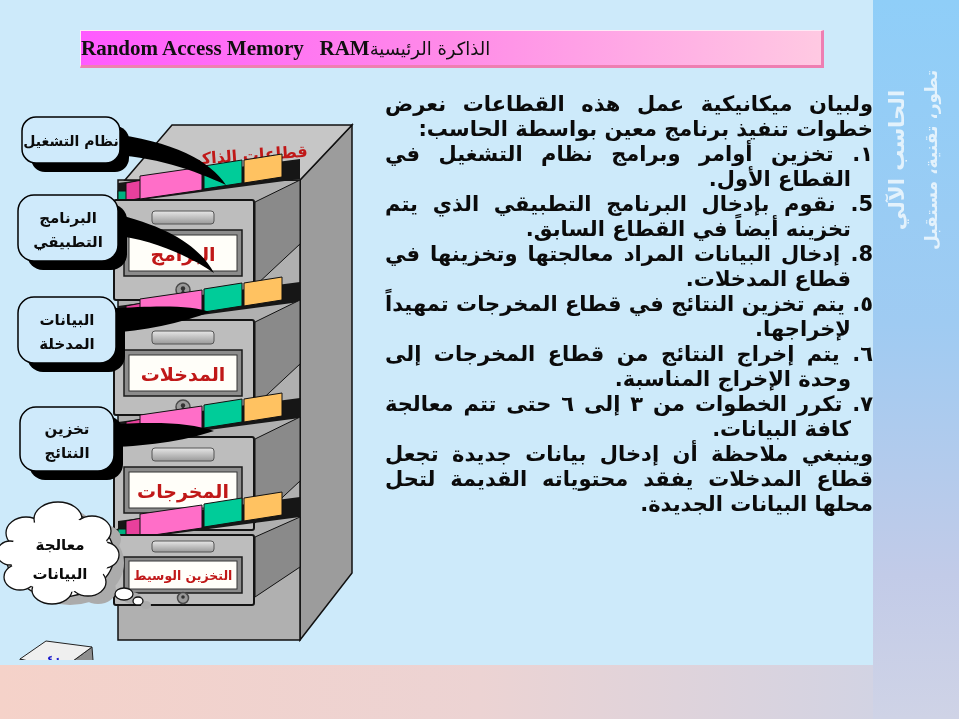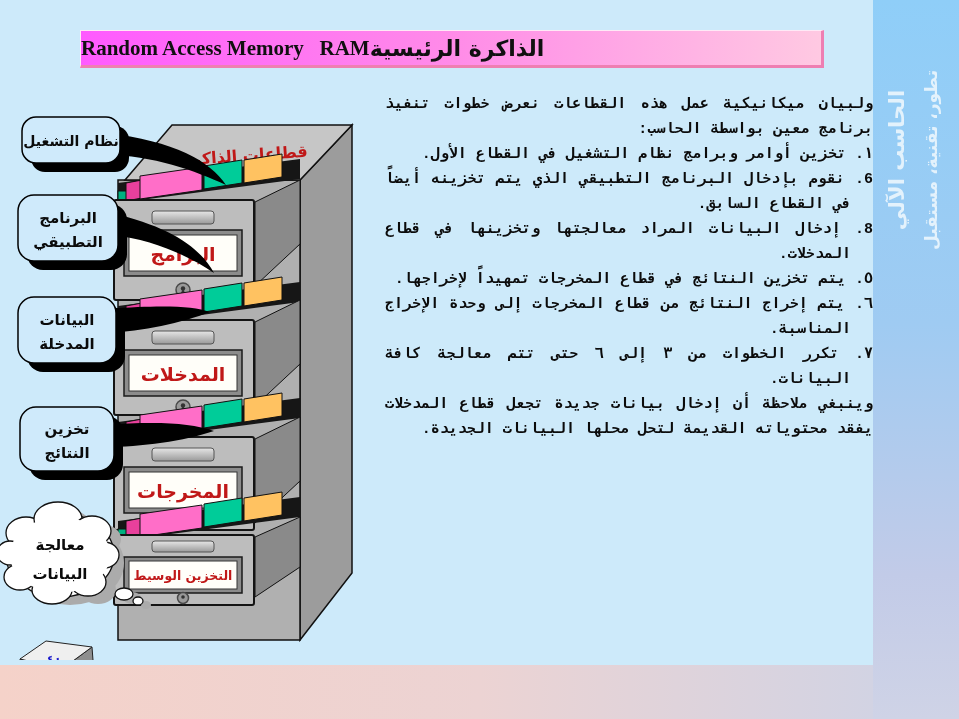--- a/index.html
+++ b/index.html
@@ -18,25 +18,25 @@
   .bottom-strip{position:absolute;left:0;top:665px;width:873px;height:54px;
     background:linear-gradient(90deg,#F5D2C9 0%,#ECD3D3 55%,#D2D3E3 100%);}
 
   
   .title-bar{position:absolute;left:80px;top:30px;width:744px;height:38px;box-sizing:border-box;
     background:linear-gradient(90deg,#FF5AFF 0%,#FF8BE8 50%,#FFC9E2 100%);
     border-top:1px solid #FFE9F6;border-left:1px solid #FFE9F6;
     border-right:3px solid #EE7FB2;border-bottom:3px solid #EE7FB2;
     display:flex;align-items:center;justify-content:flex-start;padding-right:5px;}
   .title-bar .en{font-family:"Liberation Serif",serif;font-weight:700;font-size:21px;color:#101010;white-space:pre;}
-  .title-bar .ar{font-family:"DejaVu Sans",sans-serif;font-weight:700;font-size:22px;color:#101010;margin-right:2px;}
+  .title-bar .ar{font-family:"DejaVu Sans",sans-serif;font-weight:400;font-size:18px;color:#101010;margin-right:2px;}
 
   
   .body-text{position:absolute;left:385px;top:92px;width:488px;direction:rtl;text-align:justify;
-    font-weight:700;font-size:15px;line-height:25px;color:#0B0B0B;font-family:Liberation Mono, monospace;}
+    font-weight:700;font-size:21px;line-height:25px;color:#0B0B0B;}
   .body-text .step{padding-right:22px;text-indent:-22px;}
   .body-text .intro,.body-text .note{padding-right:0;text-indent:0;}
 
   svg text{font-family:"DejaVu Sans",sans-serif;}
 </style>
 </head>
 <body>
 
 <div class="slide">
 
@@ -47,21 +47,21 @@
   <div class="bottom-strip"></div>
 
   <div class="title-bar">
     <span class="en">Random Access Memory   RAM</span>
     <span class="ar">الذاكرة الرئيسية</span>
   </div>
 
   <div class="body-text">
     <div class="intro">ولبيان ميكانيكية عمل هذه القطاعات نعرض خطوات تنفيذ برنامج معين بواسطة الحاسب:</div>
     <div class="step">١. تخزين أوامر وبرامج نظام التشغيل في القطاع الأول.</div>
-    <div class="step">6. نقوم بإدخال البرنامج التطبيقي الذي يتم تخزينه أيضاً في القطاع السابق.</div>
+    <div class="step">5. نقوم بإدخال البرنامج التطبيقي الذي يتم تخزينه أيضاً في القطاع السابق.</div>
     <div class="step">8. إدخال البيانات المراد معالجتها وتخزينها في قطاع المدخلات.</div>
     <div class="step">٥. يتم تخزين النتائج في قطاع المخرجات تمهيداً لإخراجها.</div>
     <div class="step">٦. يتم إخراج النتائج من قطاع المخرجات إلى وحدة الإخراج المناسبة.</div>
     <div class="step">٧. تكرر الخطوات من ٣ إلى ٦ حتى تتم معالجة كافة البيانات.</div>
     <div class="note">وينبغي ملاحظة أن إدخال بيانات جديدة تجعل قطاع المدخلات يفقد محتوياته القديمة لتحل محلها البيانات الجديدة.</div>
   </div>
 
   <svg style="position:absolute;left:0;top:85px;" width="440" height="575" viewBox="0 0 440 575">
     <defs>
       <linearGradient id="handleGrad" x1="0" y1="0" x2="0" y2="1">

